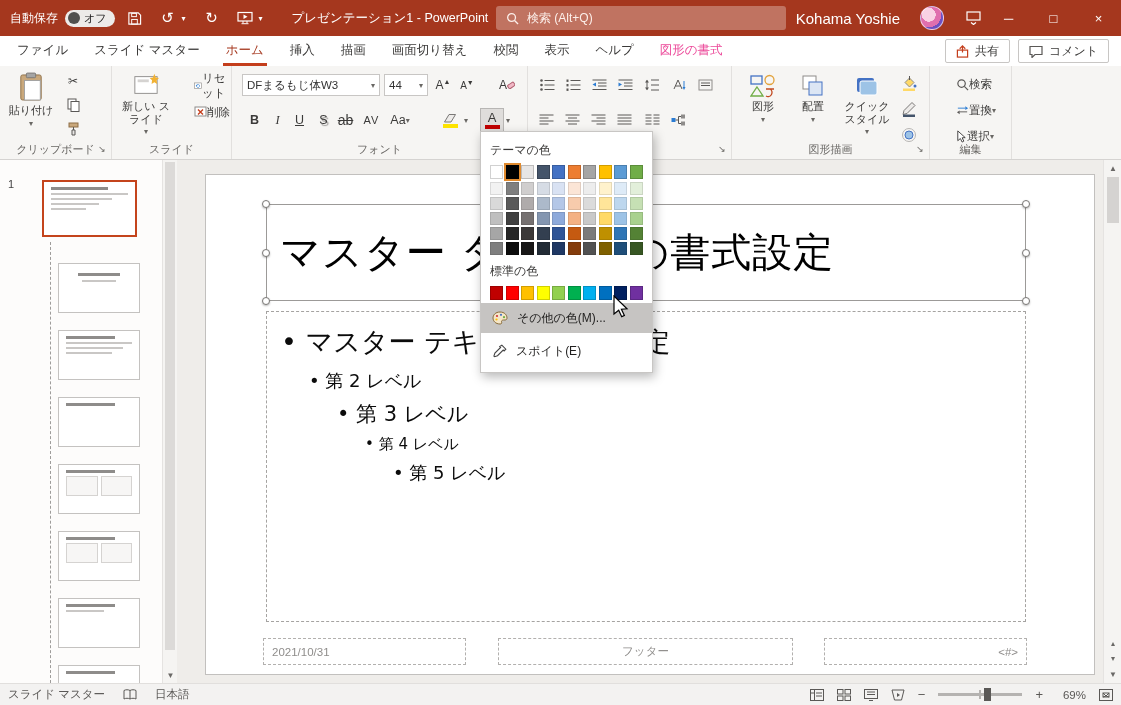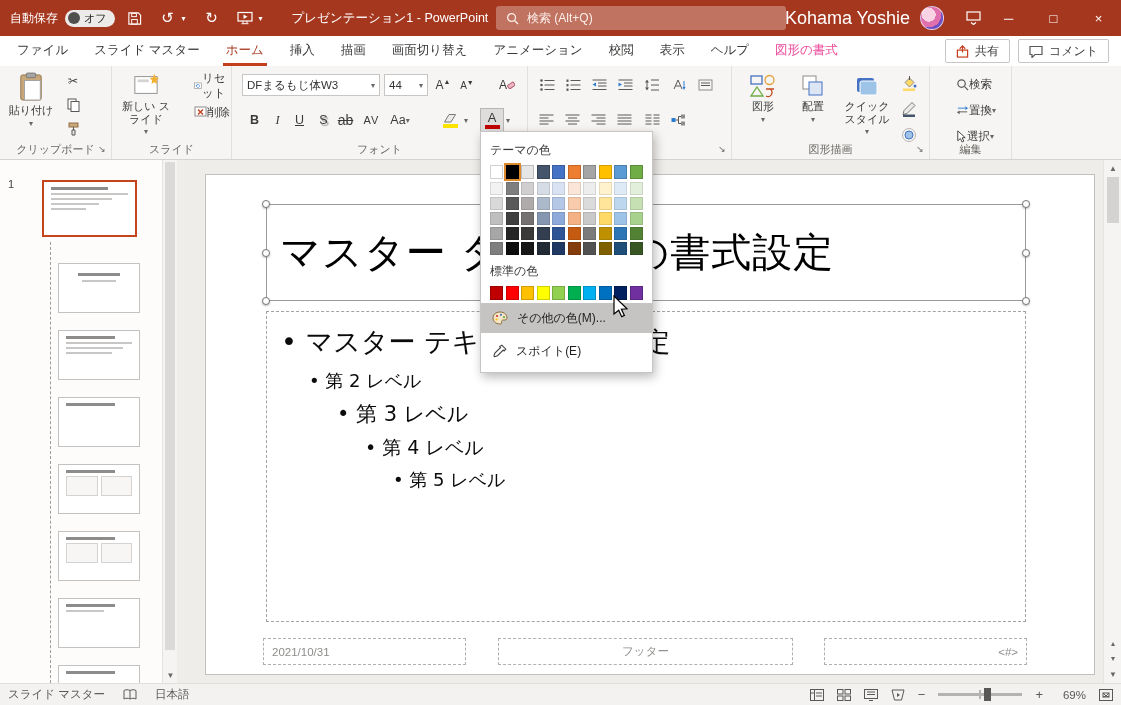--- a/index.html
+++ b/index.html
@@ -10,21 +10,21 @@
   
   #titlebar { position:absolute; left:0; top:0; width:1121px; height:36px; background:#A5371E; color:#fff; display:flex; align-items:center; }
   .tb-left { display:flex; align-items:center; gap:7px; padding-left:10px; }
   #autosave-pill { display:flex; align-items:center; gap:4px; background:#EDEBE9; border-radius:9px; height:17px; padding:2px 8px 2px 3px; color:#222; font-size:11px; }
   #autosave-pill .knob { width:12px; height:12px; border-radius:50%; background:#50504E; }
   .tb-ic { width:26px; height:26px; display:flex; align-items:center; justify-content:center; color:#fff; font-size:15px; }
   .tb-caret { font-size:8px; margin-left:-6px; width:10px; }
   #window-title { margin-left:16px; font-size:12.5px; white-space:nowrap; }
   #searchbox { position:absolute; left:488px; top:6px; width:290px; height:24px; background:rgba(255,255,255,.30); border-radius:3px; display:flex; align-items:center; gap:8px; padding:0 10px; font-size:12px; color:#FCEFEA;margin-left:8px; }
   #tb-right { position:absolute; right:0; top:0; height:36px; display:flex; align-items:center; }
-  #user-name { font-size:18px; margin-right:10px; }
+  #user-name { font-size:15px; margin-right:20px; }
   #avatar { width:24px; height:24px; border-radius:50%; border:1px solid rgba(255,255,255,.65); margin-right:16px;
             background:radial-gradient(circle at 35% 35%, #F9D2E4 0 34%, #E06FAE 35% 62%, #6E4FC1 63% 100%); }
   .win-btn { width:45px; height:36px; display:flex; align-items:center; justify-content:center; font-size:13px; color:#fff; }
 
   
   #tabrow { position:absolute; left:0; top:36px; width:1121px; height:30px; background:#fff; display:flex; align-items:stretch; padding-left:4px; }
   .tab { padding:0 13px; line-height:29px; font-size:12.5px; color:#3B3A39; position:relative; white-space:nowrap; }
   .tab.active { color:#A5371E; }
   .tab.active::after { content:""; position:absolute; left:10px; right:10px; bottom:0; height:3px; background:#C43E1C; }
   .tab.contextual { color:#ec4899; }
@@ -65,21 +65,21 @@
   #canvas-area { position:absolute; left:177px; top:160px; width:926px; height:523px; background:#EFEDEA; }
   #slide { position:absolute; left:28px; top:14px; width:890px; height:501px; background:#fff; border:1px solid #C2C0BE; }
   #title-ph { position:absolute; left:60px; top:29px; width:760px; height:97px; border:1px solid #9C9A98; }
   #title-text { position:absolute; left:13px; top:0; height:100%; display:flex; align-items:center; font-size:40px; letter-spacing:1px; color:#000; white-space:nowrap; font-family:"DejaVu Sans",sans-serif; }
   .handle { position:absolute; width:8px; height:8px; border-radius:50%; background:#fff; border:1px solid #7A7876; box-shadow:0 1px 2px rgba(0,0,0,.25); }
   #body-ph { position:absolute; left:60px; top:136px; width:760px; height:311px; border:1px dashed #A5A3A1; padding:12px 14px; font-family:"DejaVu Sans",sans-serif; color:#0B0B0B; }
   .bl { white-space:nowrap; }
   .b0 { font-size:27px; margin:0 0 9px 0; }
   .b1 { font-size:18px; margin:0 0 7px 28px; }
   .b2 { font-size:21px; margin:0 0 7px 56px; }
-  .b3 { font-size:19px; margin:0 0 7px 84px; }
+  .b3 { font-size:15px; margin:0 0 7px 84px; }
   .b4 { font-size:18px; margin:0 0 7px 112px; }
   .ph-foot { position:absolute; height:27px; border:1px dashed #B2B0AE; font-size:11.5px; color:#8F8D8B; display:flex; align-items:center; }
   #date-ph { left:57px; top:463px; width:203px; padding-left:8px; }
   #footer-ph { left:292px; top:463px; width:295px; justify-content:center; }
   #num-ph { left:618px; top:463px; width:203px; justify-content:flex-end; padding-right:8px; }
 
   
   #vscroll { position:absolute; left:1103px; top:160px; width:18px; height:523px; background:#F5F4F2; border-left:1px solid #E5E3E1; }
   .vs-btn { position:absolute; left:0; width:18px; height:15px; display:flex; align-items:center; justify-content:center; font-size:8px; color:#6A6866; }
   #vs-up { top:1px; }
@@ -165,21 +165,20 @@
     </div>
   </header>
 
   <nav id="tabrow">
     <span class="tab">ファイル</span>
     <span class="tab">スライド マスター</span>
     <span class="tab active">ホーム</span>
     <span class="tab">挿入</span>
     <span class="tab">描画</span>
     <span class="tab">画面切り替え</span>
-    <span class="tab">アニメーション</span>
     <span class="tab">校閲</span>
     <span class="tab">表示</span>
     <span class="tab">ヘルプ</span>
     <span class="tab contextual">図形の書式</span>
   </nav>
   <div id="tabrow-right">
     <span class="pill-btn">
       <svg width="13" height="13" viewBox="0 0 14 14">
           <rect x="1.5" y="5.5" width="11" height="7.5" fill="none" stroke="#C43E1C" stroke-width="1.3"></rect>
           <path d="M7 1 v7 M4 4 l3 -3 3 3" fill="none" stroke="#C43E1C" stroke-width="1.3"></path>

